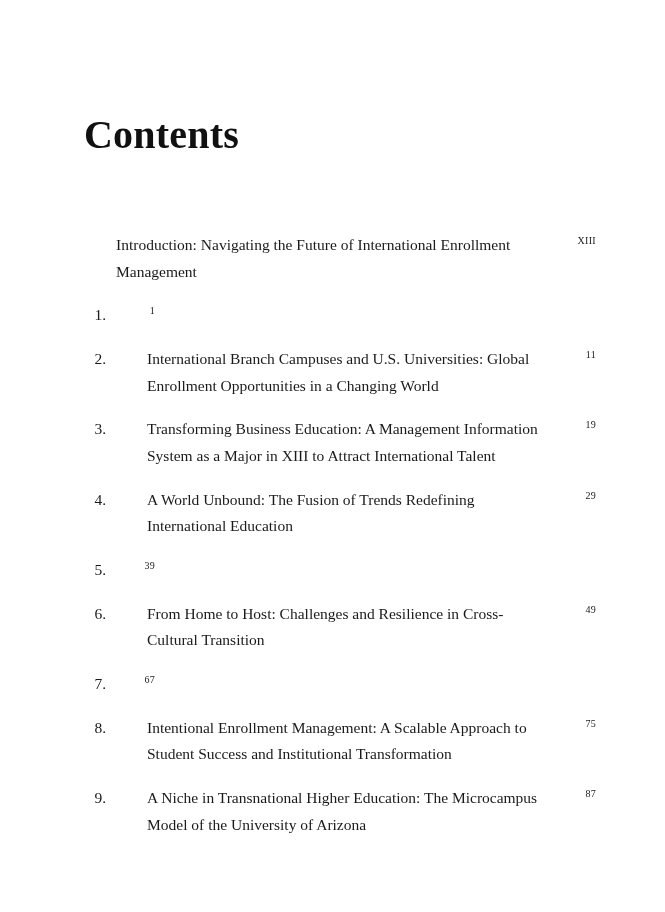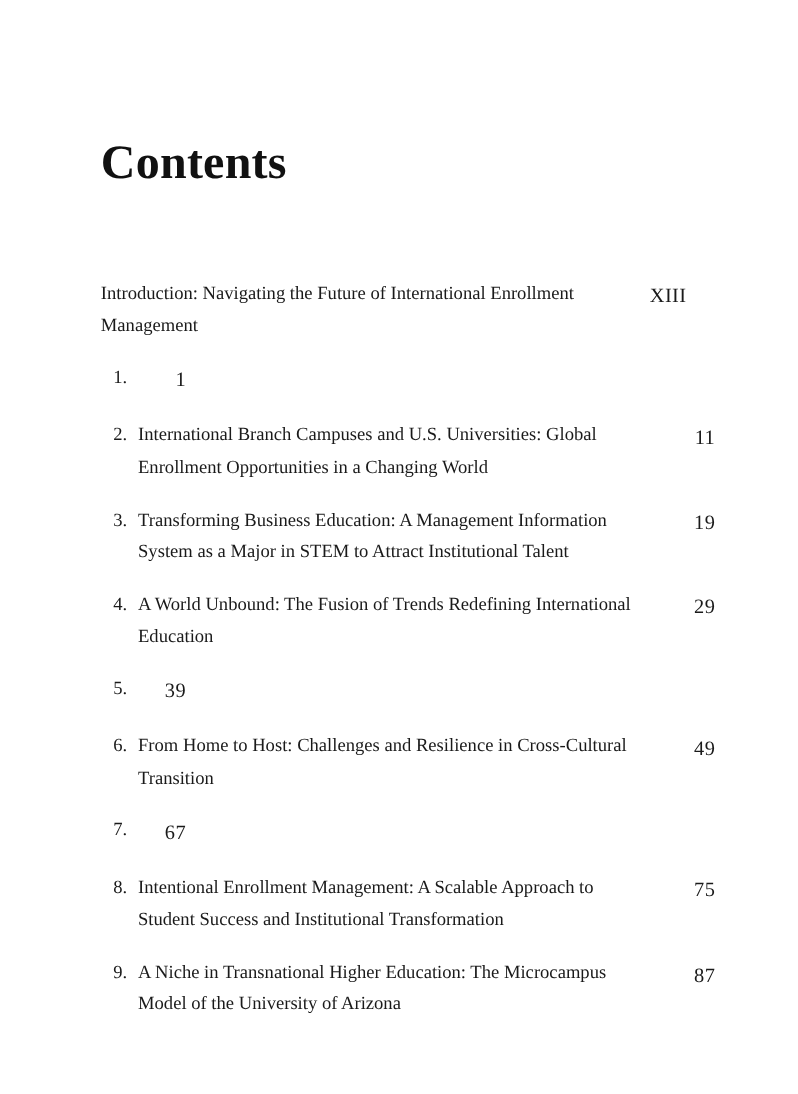--- a/index.html
+++ b/index.html
@@ -58,25 +58,26 @@
     flex: 0 0 0;
     padding-right: 0;
   }
   .toc-text {
     flex: 1 1 auto;
     font-size: 15.5px;
     line-height: 1.72;
     color: #1a1a1a;
     padding-right: 18px;
     max-width: 440px;
+    margin-left: 32px;
   }
   .toc-page {
     flex: 0 0 40px;
     text-align: right;
-    font-size: 17px;
+    font-size: 10px;
     line-height: 1.82;
     color: #1a1a1a;
     letter-spacing: 0.3px;
   }
   .intro-entry .toc-text {
     max-width: 430px;
   }
 </style>
 </head>
 <body>
@@ -99,21 +100,21 @@
     </div>
 
     <div class="toc-entry">
       <div class="toc-num">2.</div>
       <div class="toc-text">International Branch Campuses and U.S. Universities: Global Enrollment Opportunities in a Changing World</div>
       <div class="toc-page">11</div>
     </div>
 
     <div class="toc-entry">
       <div class="toc-num">3.</div>
-      <div class="toc-text">Transforming Business Education: A Management Information System as a Major in STEM to Attract Institutional Talent</div>
+      <div class="toc-text">Transforming Business Education: A Management Information System as a Major in XIII to Attract International Talent</div>
       <div class="toc-page">19</div>
     </div>
 
     <div class="toc-entry">
       <div class="toc-num">4.</div>
       <div class="toc-text">A World Unbound: The Fusion of Trends Redefining International Education</div>
       <div class="toc-page">29</div>
     </div>
 
     <div class="toc-entry">

